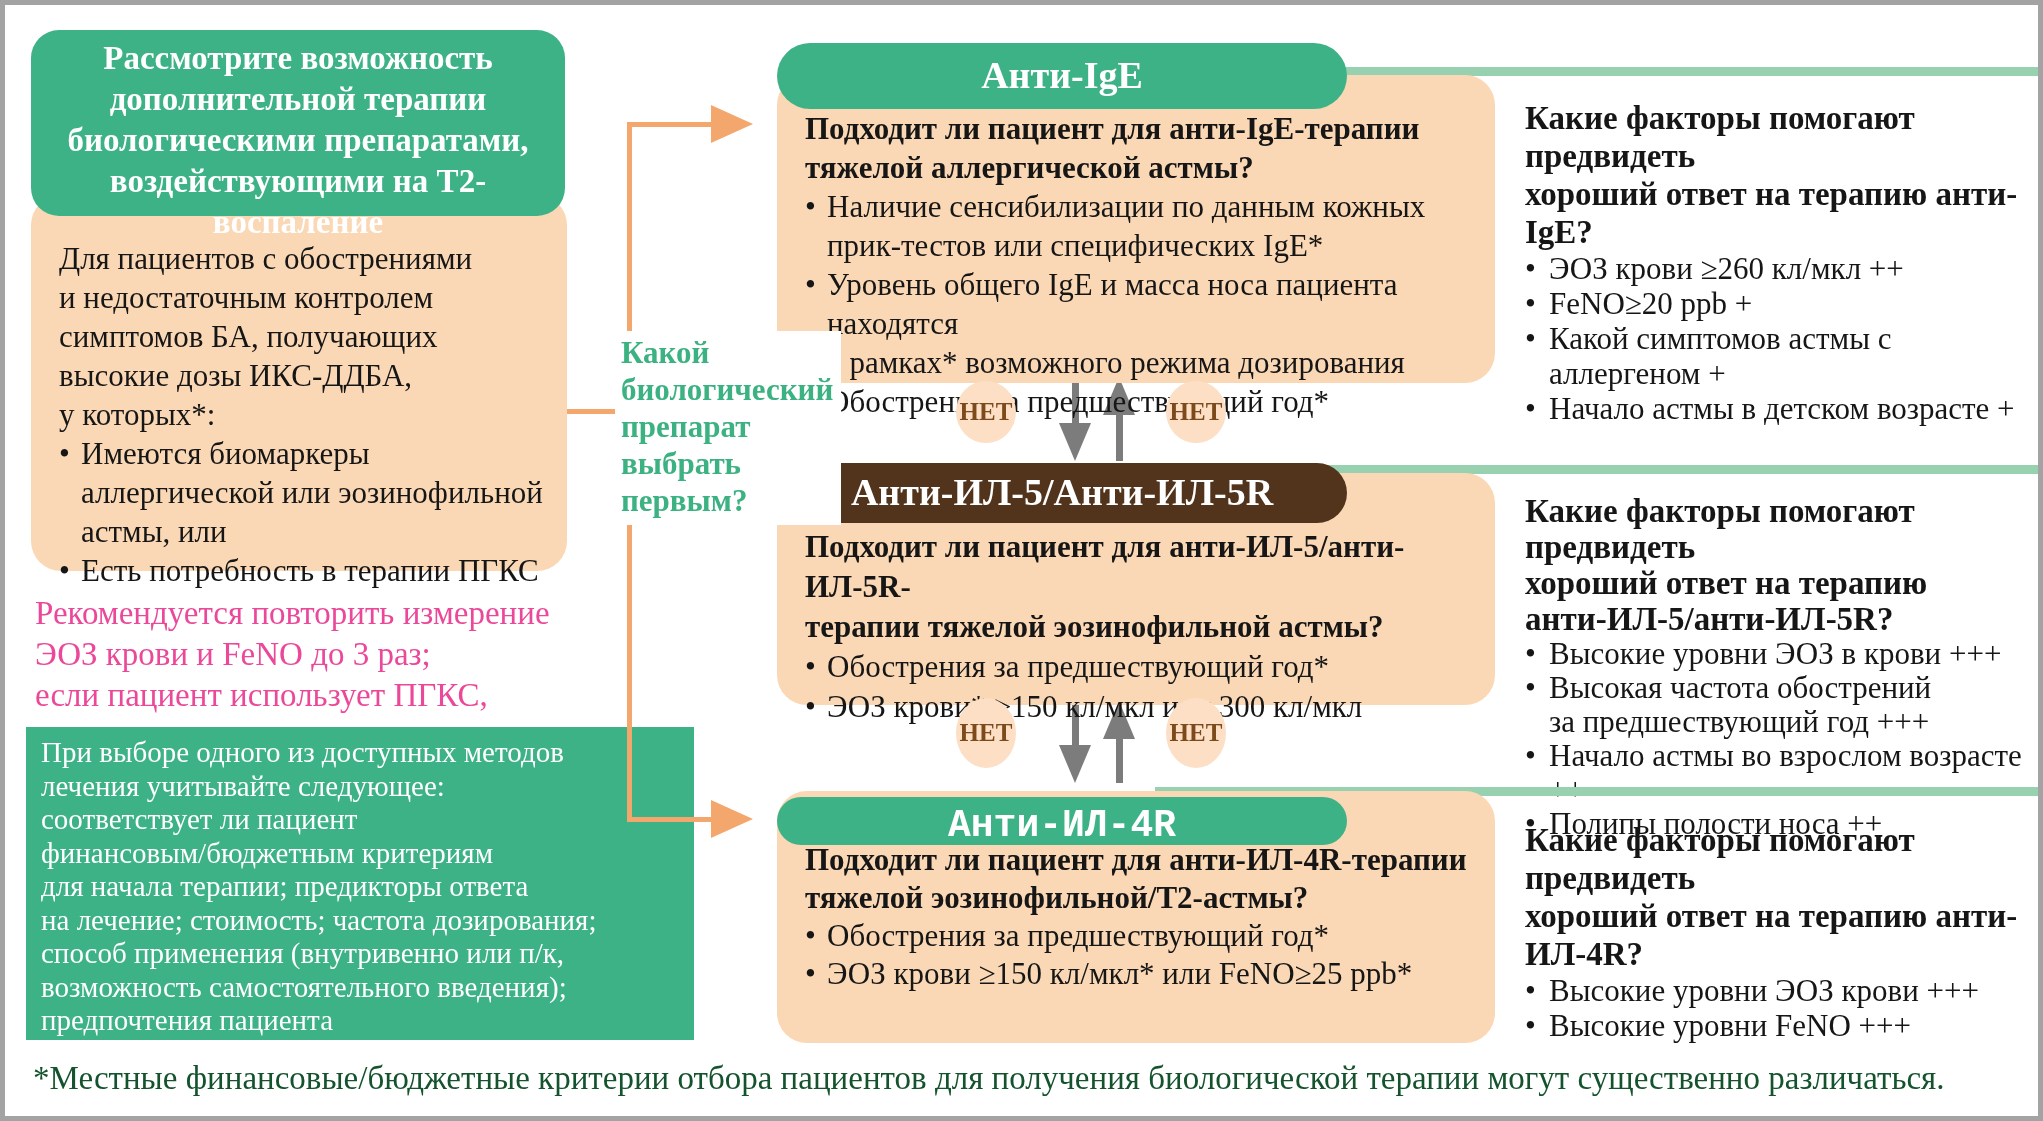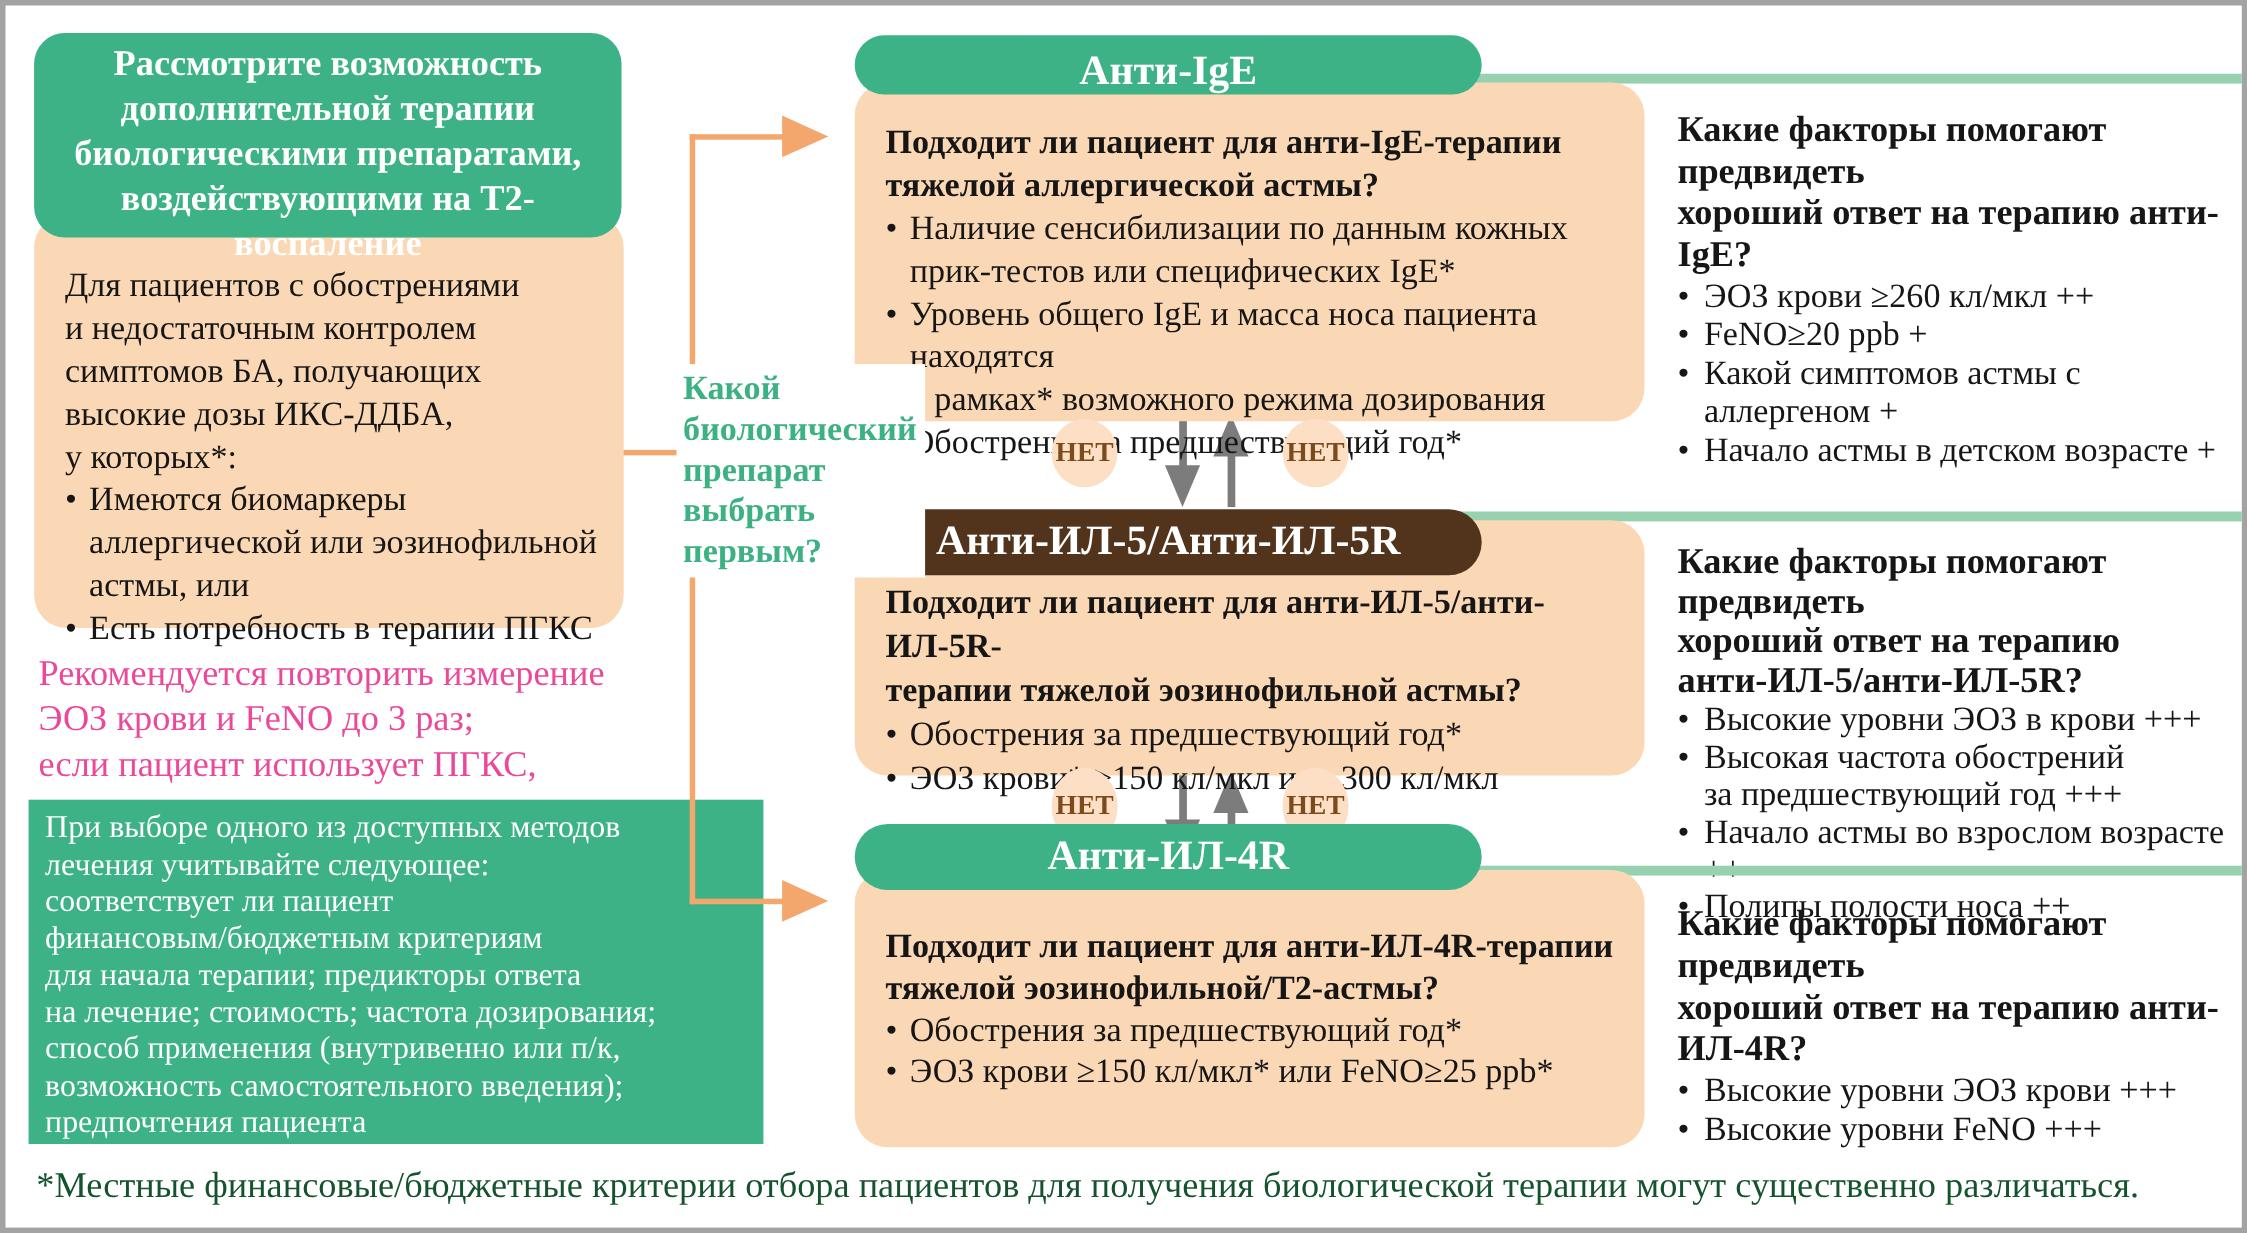--- a/index.html
+++ b/index.html
@@ -127,21 +127,21 @@
   <div class="abs oline" style="left:622px;top:812px;width:86px;height:5px;"></div>
   <div class="abs o-arrowhead" style="left:706px;top:795px;"></div>
 
   <div class="abs selector-label pre">Какой
 биологический
 препарат
 выбрать
 первым?</div>
 
   <div class="abs band" style="top:62px;"></div>
-  <div class="abs pill green" style="top:27px;height:54px;line-height:64px;">
+  <div class="abs pill green" style="top:38px;height:66px;line-height:64px;">
     <span>Анти-IgE</span>
   </div>
   <div class="abs body-box" style="top:70px;height:308px;padding:34px 22px 0 28px;font-size:31px;line-height:39px;">
     <div class="q pre">Подходит ли пациент для анти-IgE-терапии
 тяжелой аллергической астмы?</div>
     <div class="bullet">
         <span class="dot">•</span>
         <span class="pre">Наличие сенсибилизации по данным кожных
 прик-тестов или специфических IgE*</span>
       </div>
@@ -237,21 +237,21 @@
     </div>
   <div class="abs g-shaft" style="left:1067px;top:698px;height:46px;"></div>
   <div class="abs g-head-down" style="left:1054px;top:740px;"></div>
   <div class="abs g-shaft" style="left:1111px;top:732px;height:46px;"></div>
   <div class="abs g-head-up" style="left:1098px;top:696px;"></div>
   <div class="abs no-badge" style="left:1161px;top:693px;height:70px;">
       <span>НЕТ</span>
     </div>
 
   <div class="abs band" style="top:782px;"></div>
-  <div class="abs pill green" style="top:744px;height:60px;line-height:58px;border-radius:30px;">
+  <div class="abs pill green" style="top:792px;height:48px;line-height:58px;border-radius:30px;font-family:Liberation Mono, monospace;">
     <span>Анти-ИЛ-4R</span>
   </div>
   <div class="abs body-box" style="top:786px;height:252px;padding:50px 22px 0 28px;font-size:31px;line-height:38px;">
     <div class="q pre">Подходит ли пациент для анти-ИЛ-4R-терапии
 тяжелой эозинофильной/Т2-астмы?</div>
     <div class="bullet">
         <span class="dot">•</span>
         <span class="pre">Обострения за предшествующий год*</span>
       </div>
     <div class="bullet">

